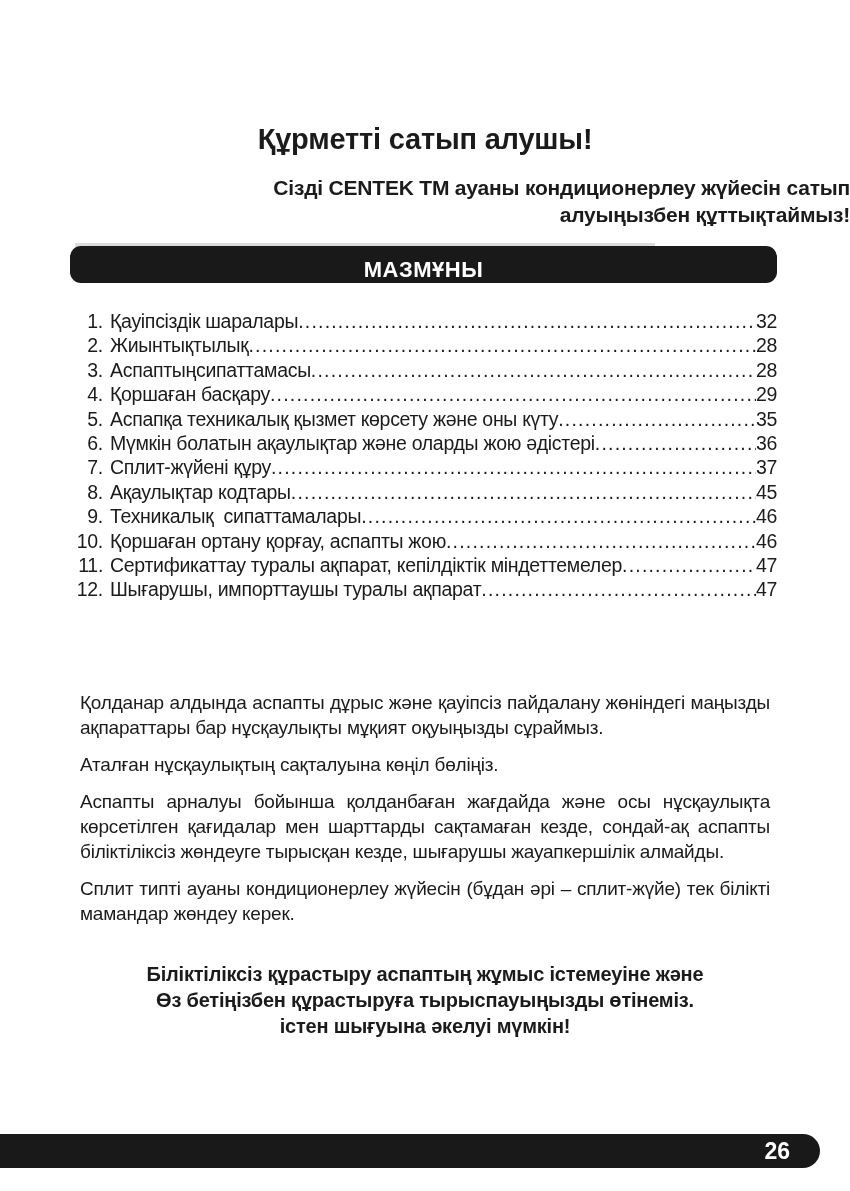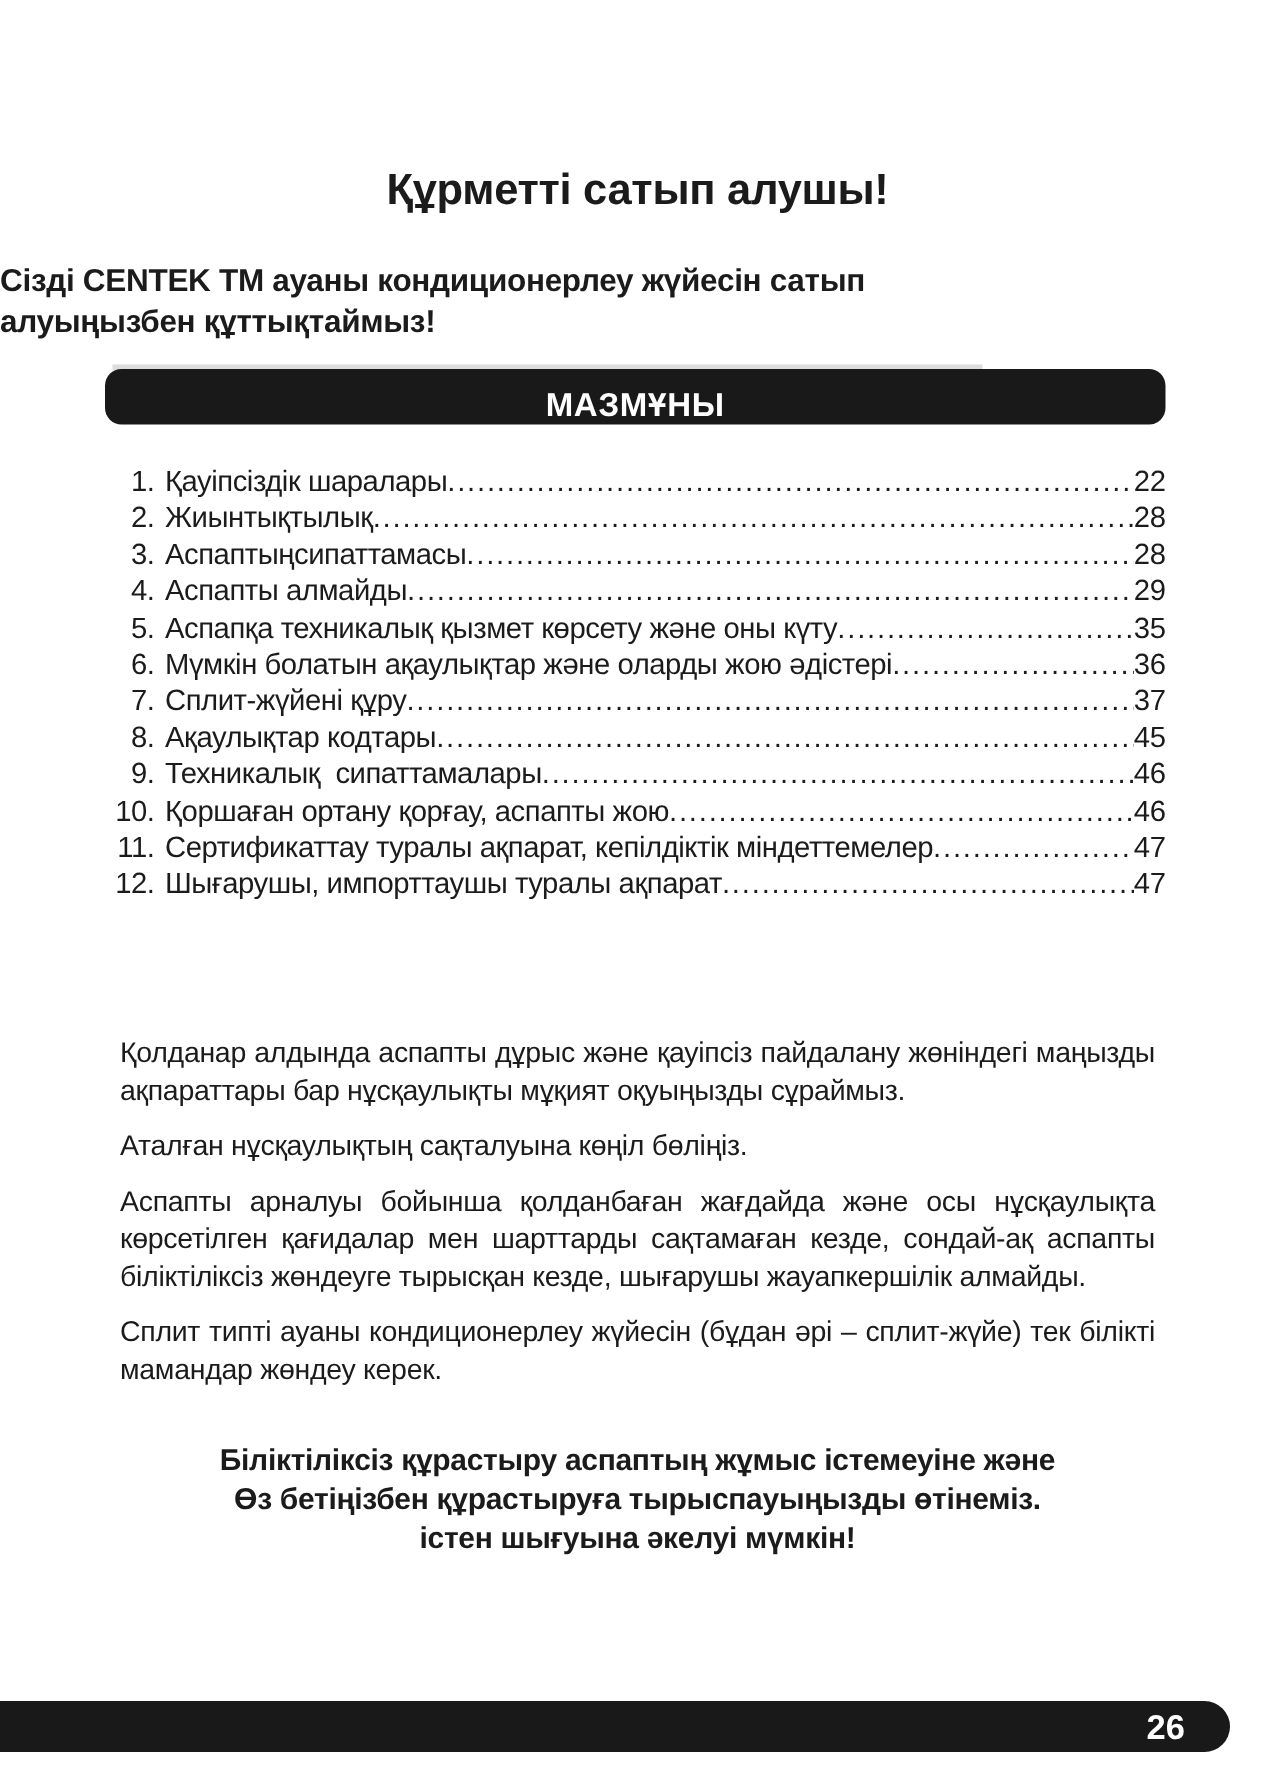--- a/index.html
+++ b/index.html
@@ -20,28 +20,28 @@
   
   .doc-title {
     position: absolute;
     top: 111px;
     left: 0;
     right: 0;
     text-align: center;
     font-size: 29px;
     font-weight: 700;
     letter-spacing: -0.2px;
-    margin: 0;
+    margin: 12px;
   }
   .doc-subtitle {
     position: absolute;
     top: 174px;
     left: 0;
-    right: 12px;
-    text-align: left;
+    right: 0;
+    text-align: right;
     font-size: 21px;
     font-weight: 700;
     line-height: 27px;
     letter-spacing: -0.2px;
   }
 
   
   .scan-artifact-line {
     position: absolute;
     top: 243px;
@@ -168,40 +168,40 @@
   <div class="contents-bar">
     <span>МАЗМҰНЫ</span>
   </div>
 
   <div class="toc">
 
       <div class="toc-row">
         <span class="toc-num">1.</span>
         <span class="toc-label">Қауіпсіздік шаралары</span>
         <span class="toc-leader"></span>
-        <span class="toc-page">22</span>
+        <span class="toc-page">32</span>
       </div>
 
       <div class="toc-row">
         <span class="toc-num">2.</span>
         <span class="toc-label">Жиынтықтылық</span>
         <span class="toc-leader"></span>
         <span class="toc-page">28</span>
       </div>
 
       <div class="toc-row">
         <span class="toc-num">3.</span>
         <span class="toc-label">Аспаптыңсипаттамасы</span>
         <span class="toc-leader"></span>
         <span class="toc-page">28</span>
       </div>
 
       <div class="toc-row">
         <span class="toc-num">4.</span>
-        <span class="toc-label">Аспапты алмайды</span>
+        <span class="toc-label">Қоршаған басқару</span>
         <span class="toc-leader"></span>
         <span class="toc-page">29</span>
       </div>
 
       <div class="toc-row">
         <span class="toc-num">5.</span>
         <span class="toc-label">Аспапқа техникалық қызмет көрсету және оны күту</span>
         <span class="toc-leader"></span>
         <span class="toc-page">35</span>
       </div>

